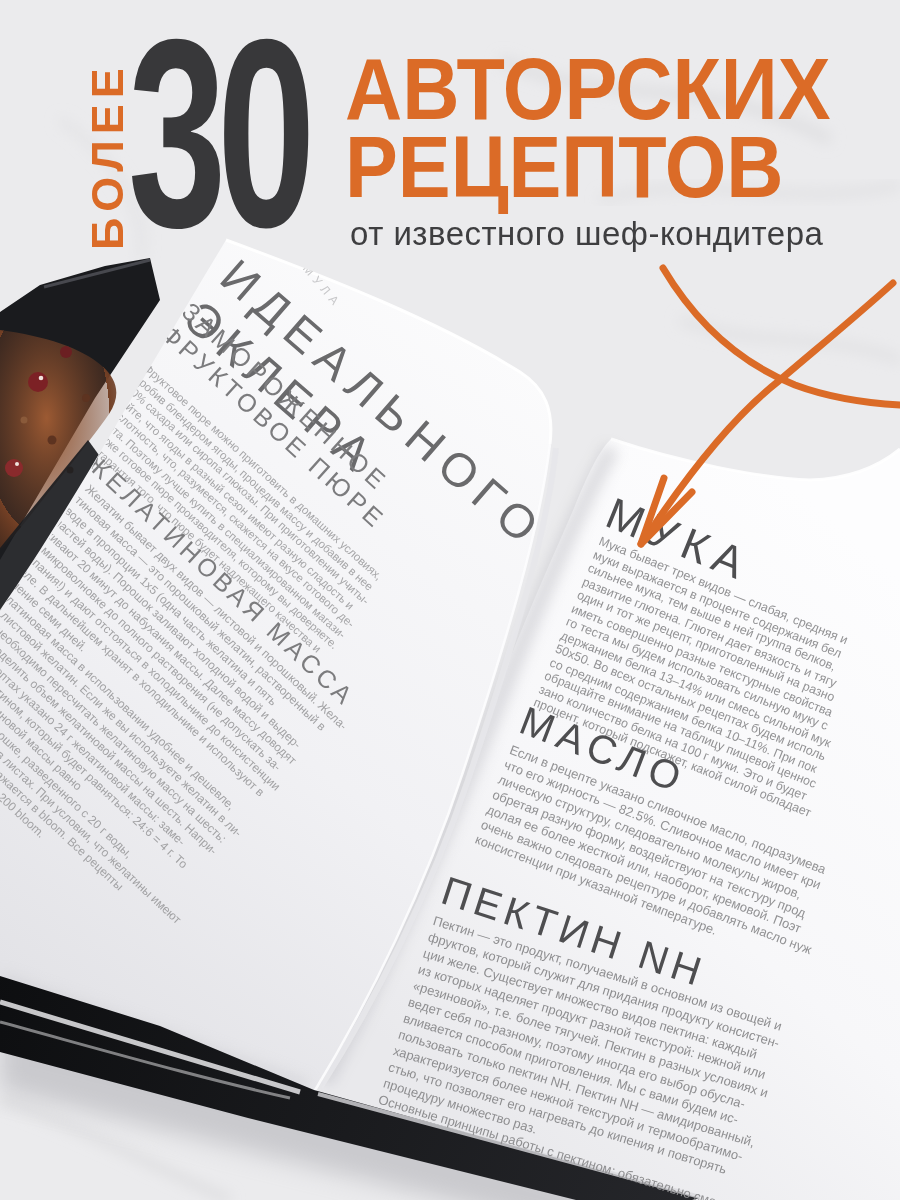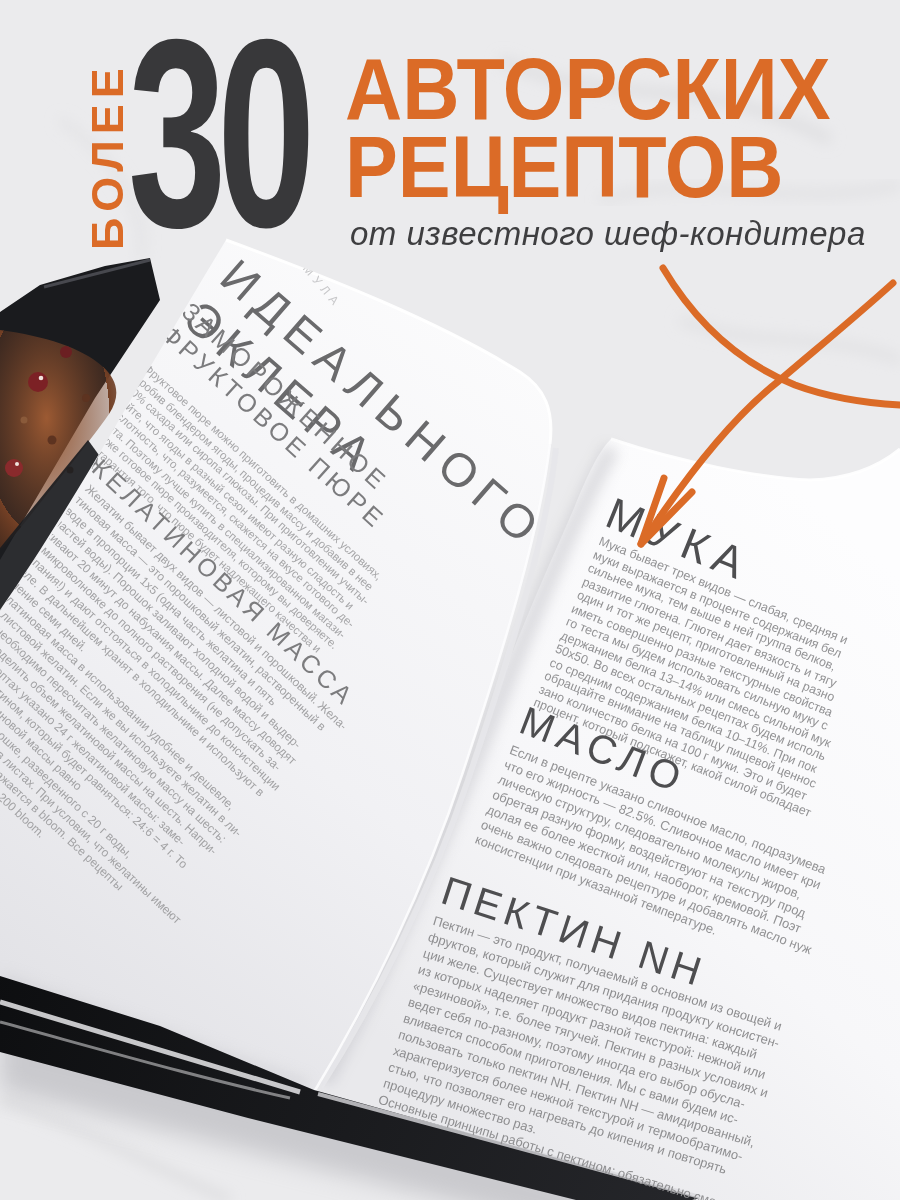--- a/index.html
+++ b/index.html
@@ -14,21 +14,21 @@
   .promo-vertical{position:absolute;left:82px;top:250px;transform:rotate(-90deg);
      transform-origin:0 0;font-weight:bold;font-size:45px;letter-spacing:6px;
      color:var(--accent,#DB6B27);white-space:nowrap;}
   .promo-count{position:absolute;left:128px;top:20px;font-weight:bold;
      font-size:268px;line-height:0.85;letter-spacing:-14px;color:var(--promo-dark,#38383A);
      transform:scaleX(.66);transform-origin:0 0;white-space:nowrap;}
   .promo-headline{position:absolute;left:345px;top:50px;font-weight:bold;
      font-size:88px;line-height:78px;color:var(--accent,#DB6B27);
      transform:scaleX(.9);transform-origin:0 0;white-space:nowrap;}
   .promo-subtitle{position:absolute;left:350px;top:215px;font-size:33px;
-     letter-spacing:.5px;color:#3E3E40;white-space:nowrap;font-style:italic;}
+     letter-spacing:.5px;color:#3E3E40;white-space:nowrap;}
 
   
   .lp-clip,.rp-clip{position:absolute;inset:0;z-index:20;}
   .lp-clip{clip-path:polygon(226px 240px,340px 281px,455px 327px,523px 374px,
      549px 399px,554px 428px,547px 470px,528px 565px,503px 650px,462px 776px,
      424px 892px,368px 1002px,314px 1092px,150px 1040px,0px 986px,0px 610px,
      62px 520px,112px 432px,162px 346px,198px 290px);}
   .rp-clip{clip-path:polygon(598px 455px,611px 439px,625px 435px,682px 461px,
      746px 481px,806px 483px,874px 469px,900px 449px,900px 1200px,672px 1200px,
      314px 1092px,370px 1000px,426px 890px,466px 780px,504px 664px,544px 577px,

